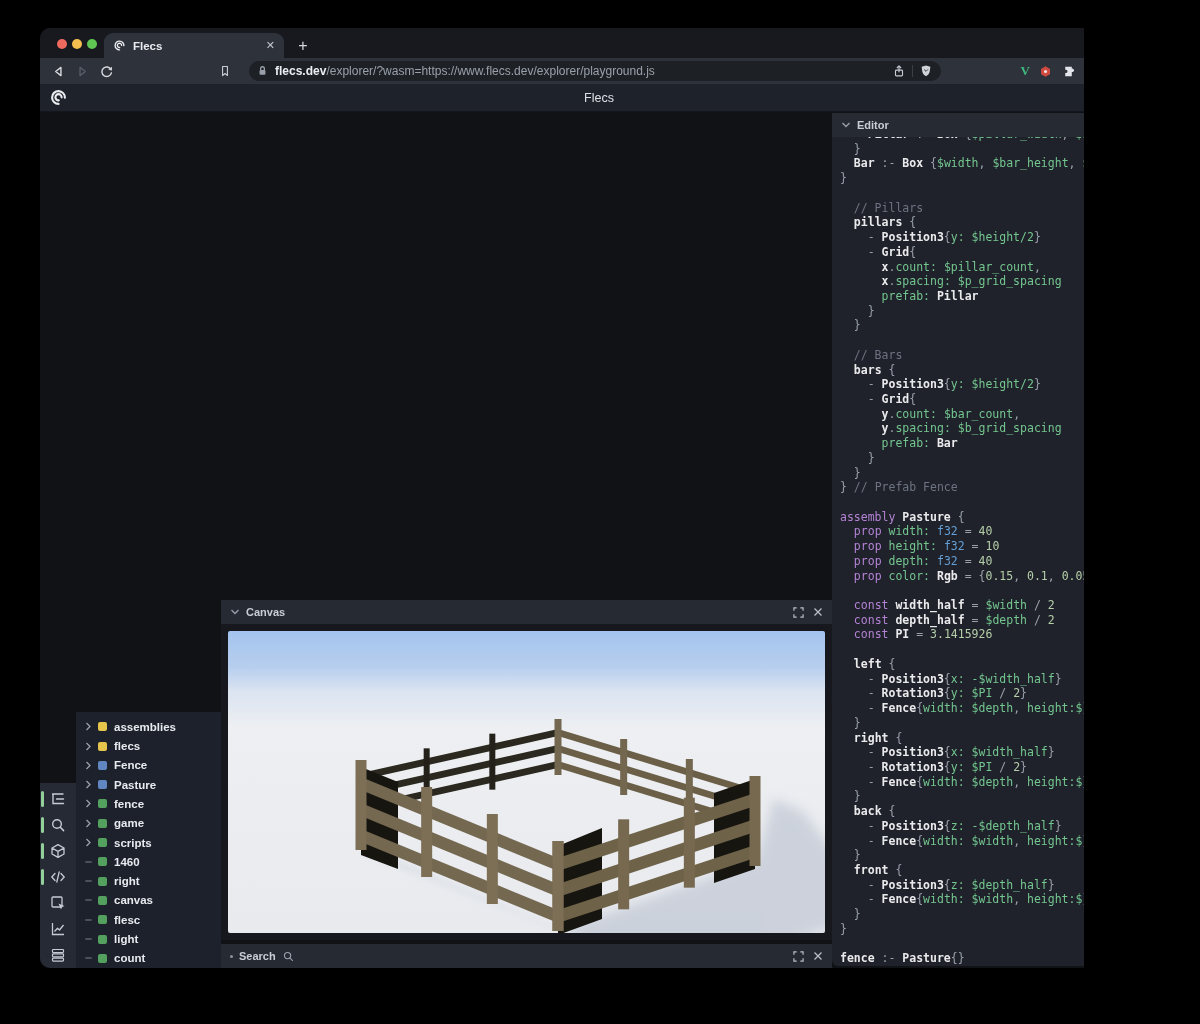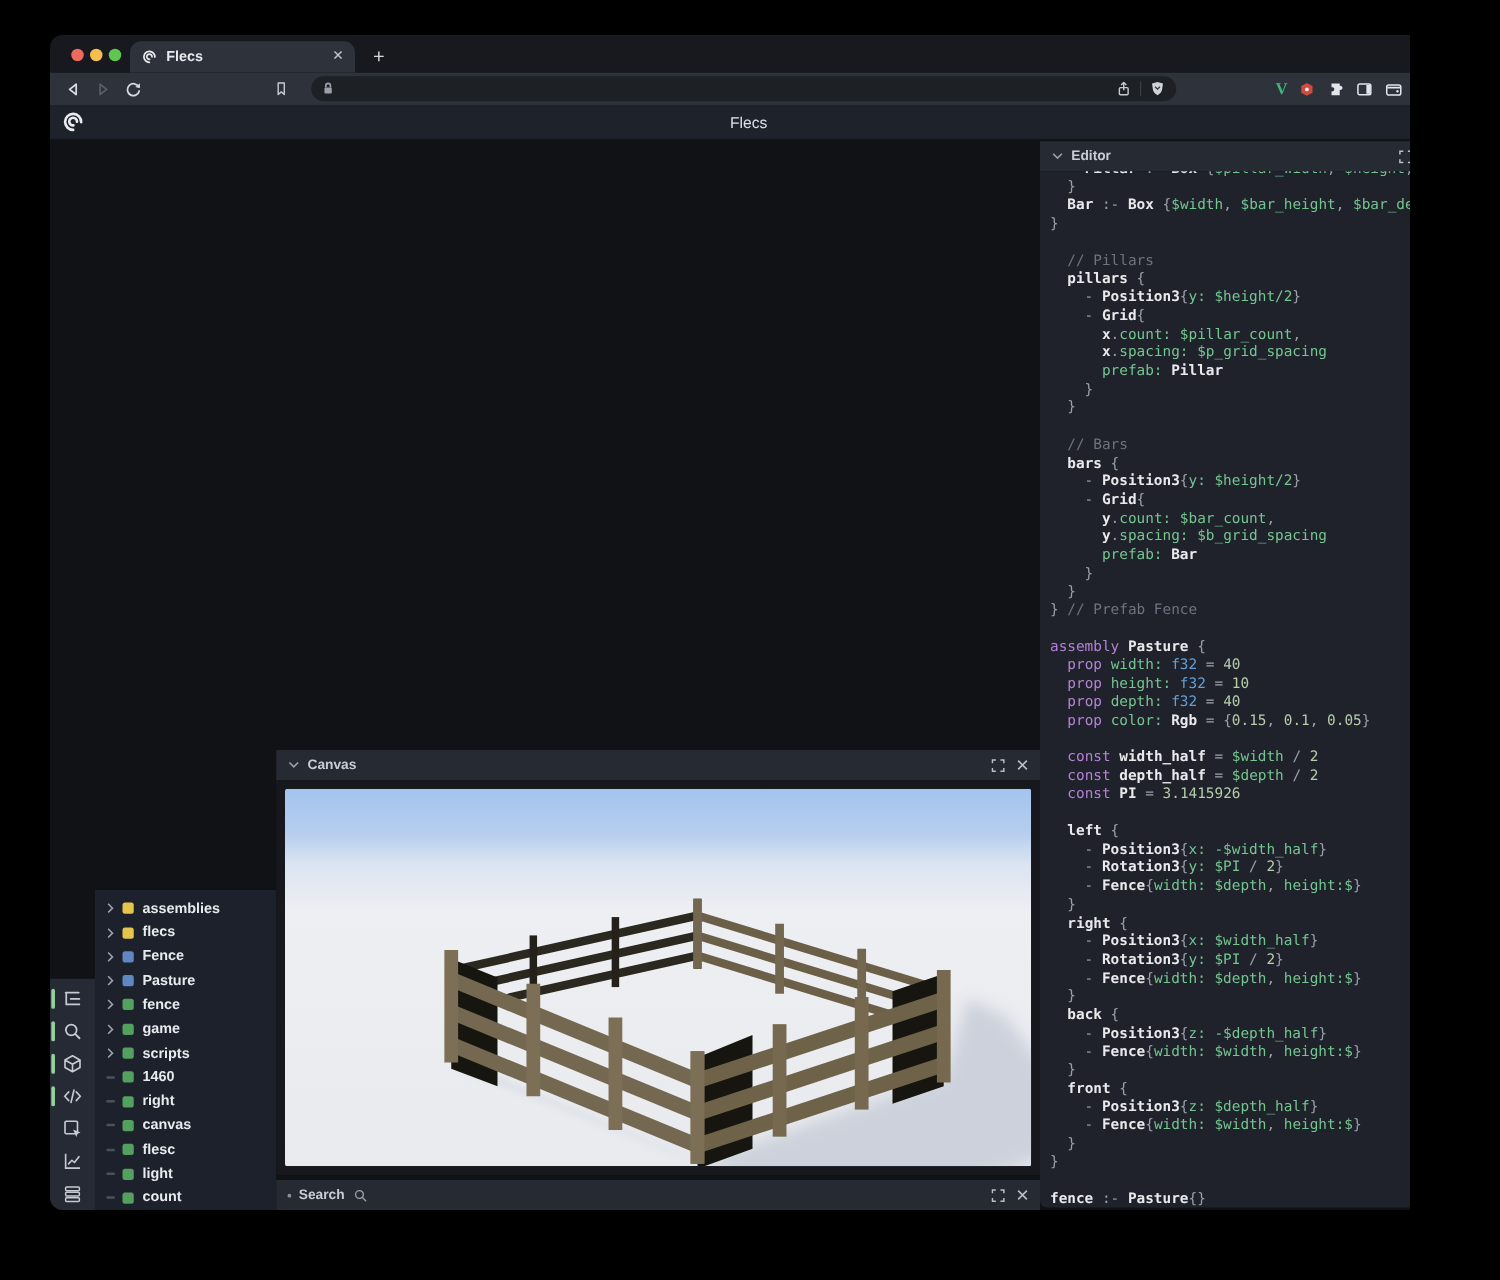--- a/index.html
+++ b/index.html
@@ -1,17 +1,17 @@
 <!DOCTYPE html>
 <html style="--pill-green: #93cf9b; --v-green: #3fba7d; --badge-red: #cf4a41; --light-close: #ee6a5f; --light-min: #f5bf4f; --light-max: #61c554;"><head>
 <meta charset="utf-8">
 <style>
   html,body{margin:0;padding:0;background:#000;}
   .stage{position:relative;width:1084px;height:1024px;background:#000;overflow:hidden;
-         font-family:"Liberation Sans",sans-serif;padding-left:44px;-webkit-font-smoothing:antialiased;}
+         font-family:"Liberation Sans",sans-serif;-webkit-font-smoothing:antialiased;}
   .window{position:absolute;left:40px;top:28px;width:1118px;height:940px;border-radius:10px;
           overflow:hidden;background:#101216;display:flex;flex-direction:column;}
   
   .tabstrip{height:30px;background:#17191e;position:relative;flex:none;}
   .lights{position:absolute;left:17px;top:11px;display:flex;gap:5px;}
   .light{width:10px;height:10px;border-radius:50%;}
   .tab{position:absolute;left:64px;top:5px;width:180px;height:25px;background:#2e323b;
        border-radius:9px 9px 0 0;display:flex;align-items:center;padding:0 9px;gap:7px;box-sizing:border-box;}
   .tab-title{font-size:11.5px;font-weight:700;color:#e8eaee;}
   .tab-close{margin-left:auto;color:#c2c7cf;font-size:11px;line-height:1;cursor:default;}
@@ -108,20 +108,23 @@
       <div class="tbtn" style="margin-left:95px">
         <svg width="14" height="14" viewBox="0 0 16 16">
           <path d="M5.2 2.8h5.6v10.4l-2.8-2.3-2.8 2.3z" fill="none" stroke="#c6cbd3" stroke-width="1.3" stroke-linejoin="round"></path>
           </svg>
       </div>
       <div class="urlbar">
         <svg width="11" height="12" viewBox="0 0 10 11" style="margin-right:7px">
           <path d="M3.3 4.6V3.3a1.7 1.7 0 0 1 3.4 0v1.3" fill="none" stroke="#9aa0aa" stroke-width="1.2"></path>
           <rect x="2.3" y="4.6" width="5.4" height="4.4" rx="0.9" fill="#9aa0aa"></rect>
           </svg>
+        <span class="url-text">
+          <span class="url-domain">flecs.dev</span><span class="url-path">/explorer/?wasm=https://www.flecs.dev/explorer/playground.js</span>
+        </span>
         <span style="margin-left:auto;display:flex;align-items:center;">
           <svg width="14" height="14" viewBox="0 0 16 16">
             <path d="M8 2.4v7" stroke="#c6cbd3" stroke-width="1.3" fill="none"></path>
             <path d="M5.6 4.6 8 2.2l2.4 2.4" stroke="#c6cbd3" stroke-width="1.3" fill="none" stroke-linejoin="round"></path>
             <rect x="4" y="7" width="8" height="6.5" rx="1" fill="none" stroke="#c6cbd3" stroke-width="1.3"></rect>
             </svg>
           <span class="url-divider"></span>
           <svg width="14" height="14" viewBox="0 0 16 16">
             <path d="M8 1.8 13 3.2 12.3 8.2 C12 10.8 10.3 12.6 8 14 5.7 12.6 4 10.8 3.7 8.2 L3 3.2 Z" fill="#cfd2d6"></path>
             <path d="M5.8 6.2 8 8.4 10.2 6.2" fill="none" stroke="#2e323b" stroke-width="1.1"></path>

